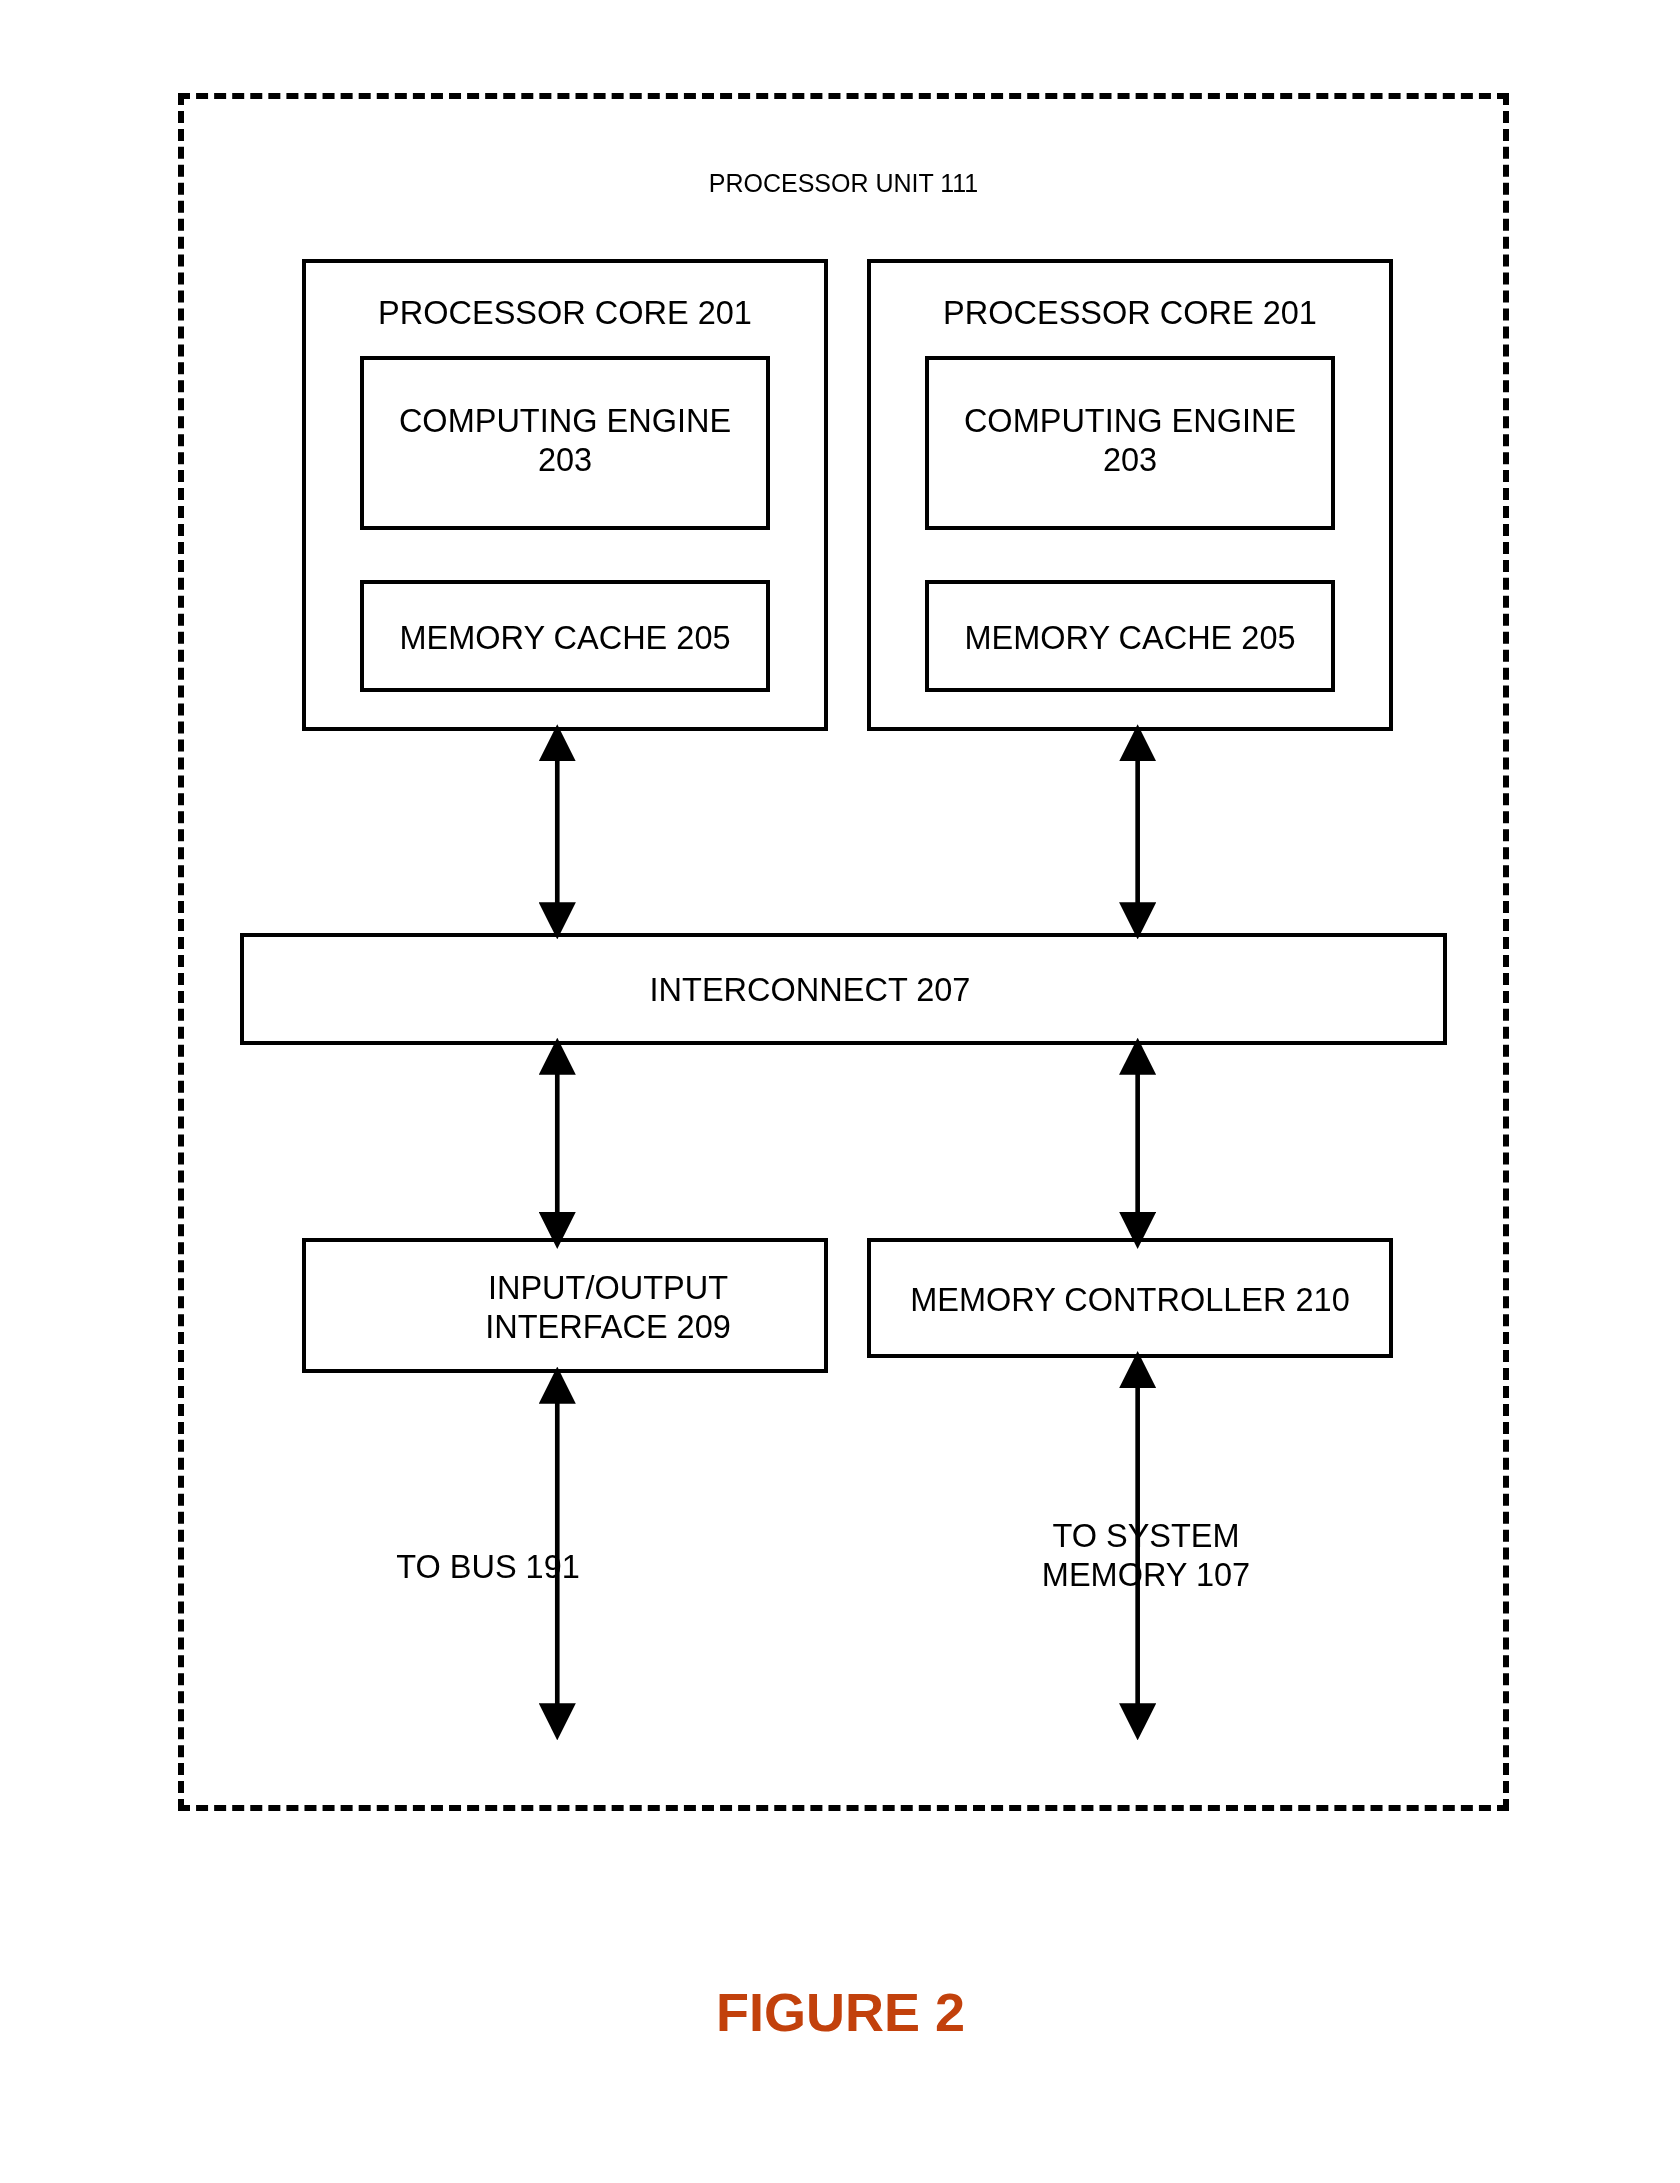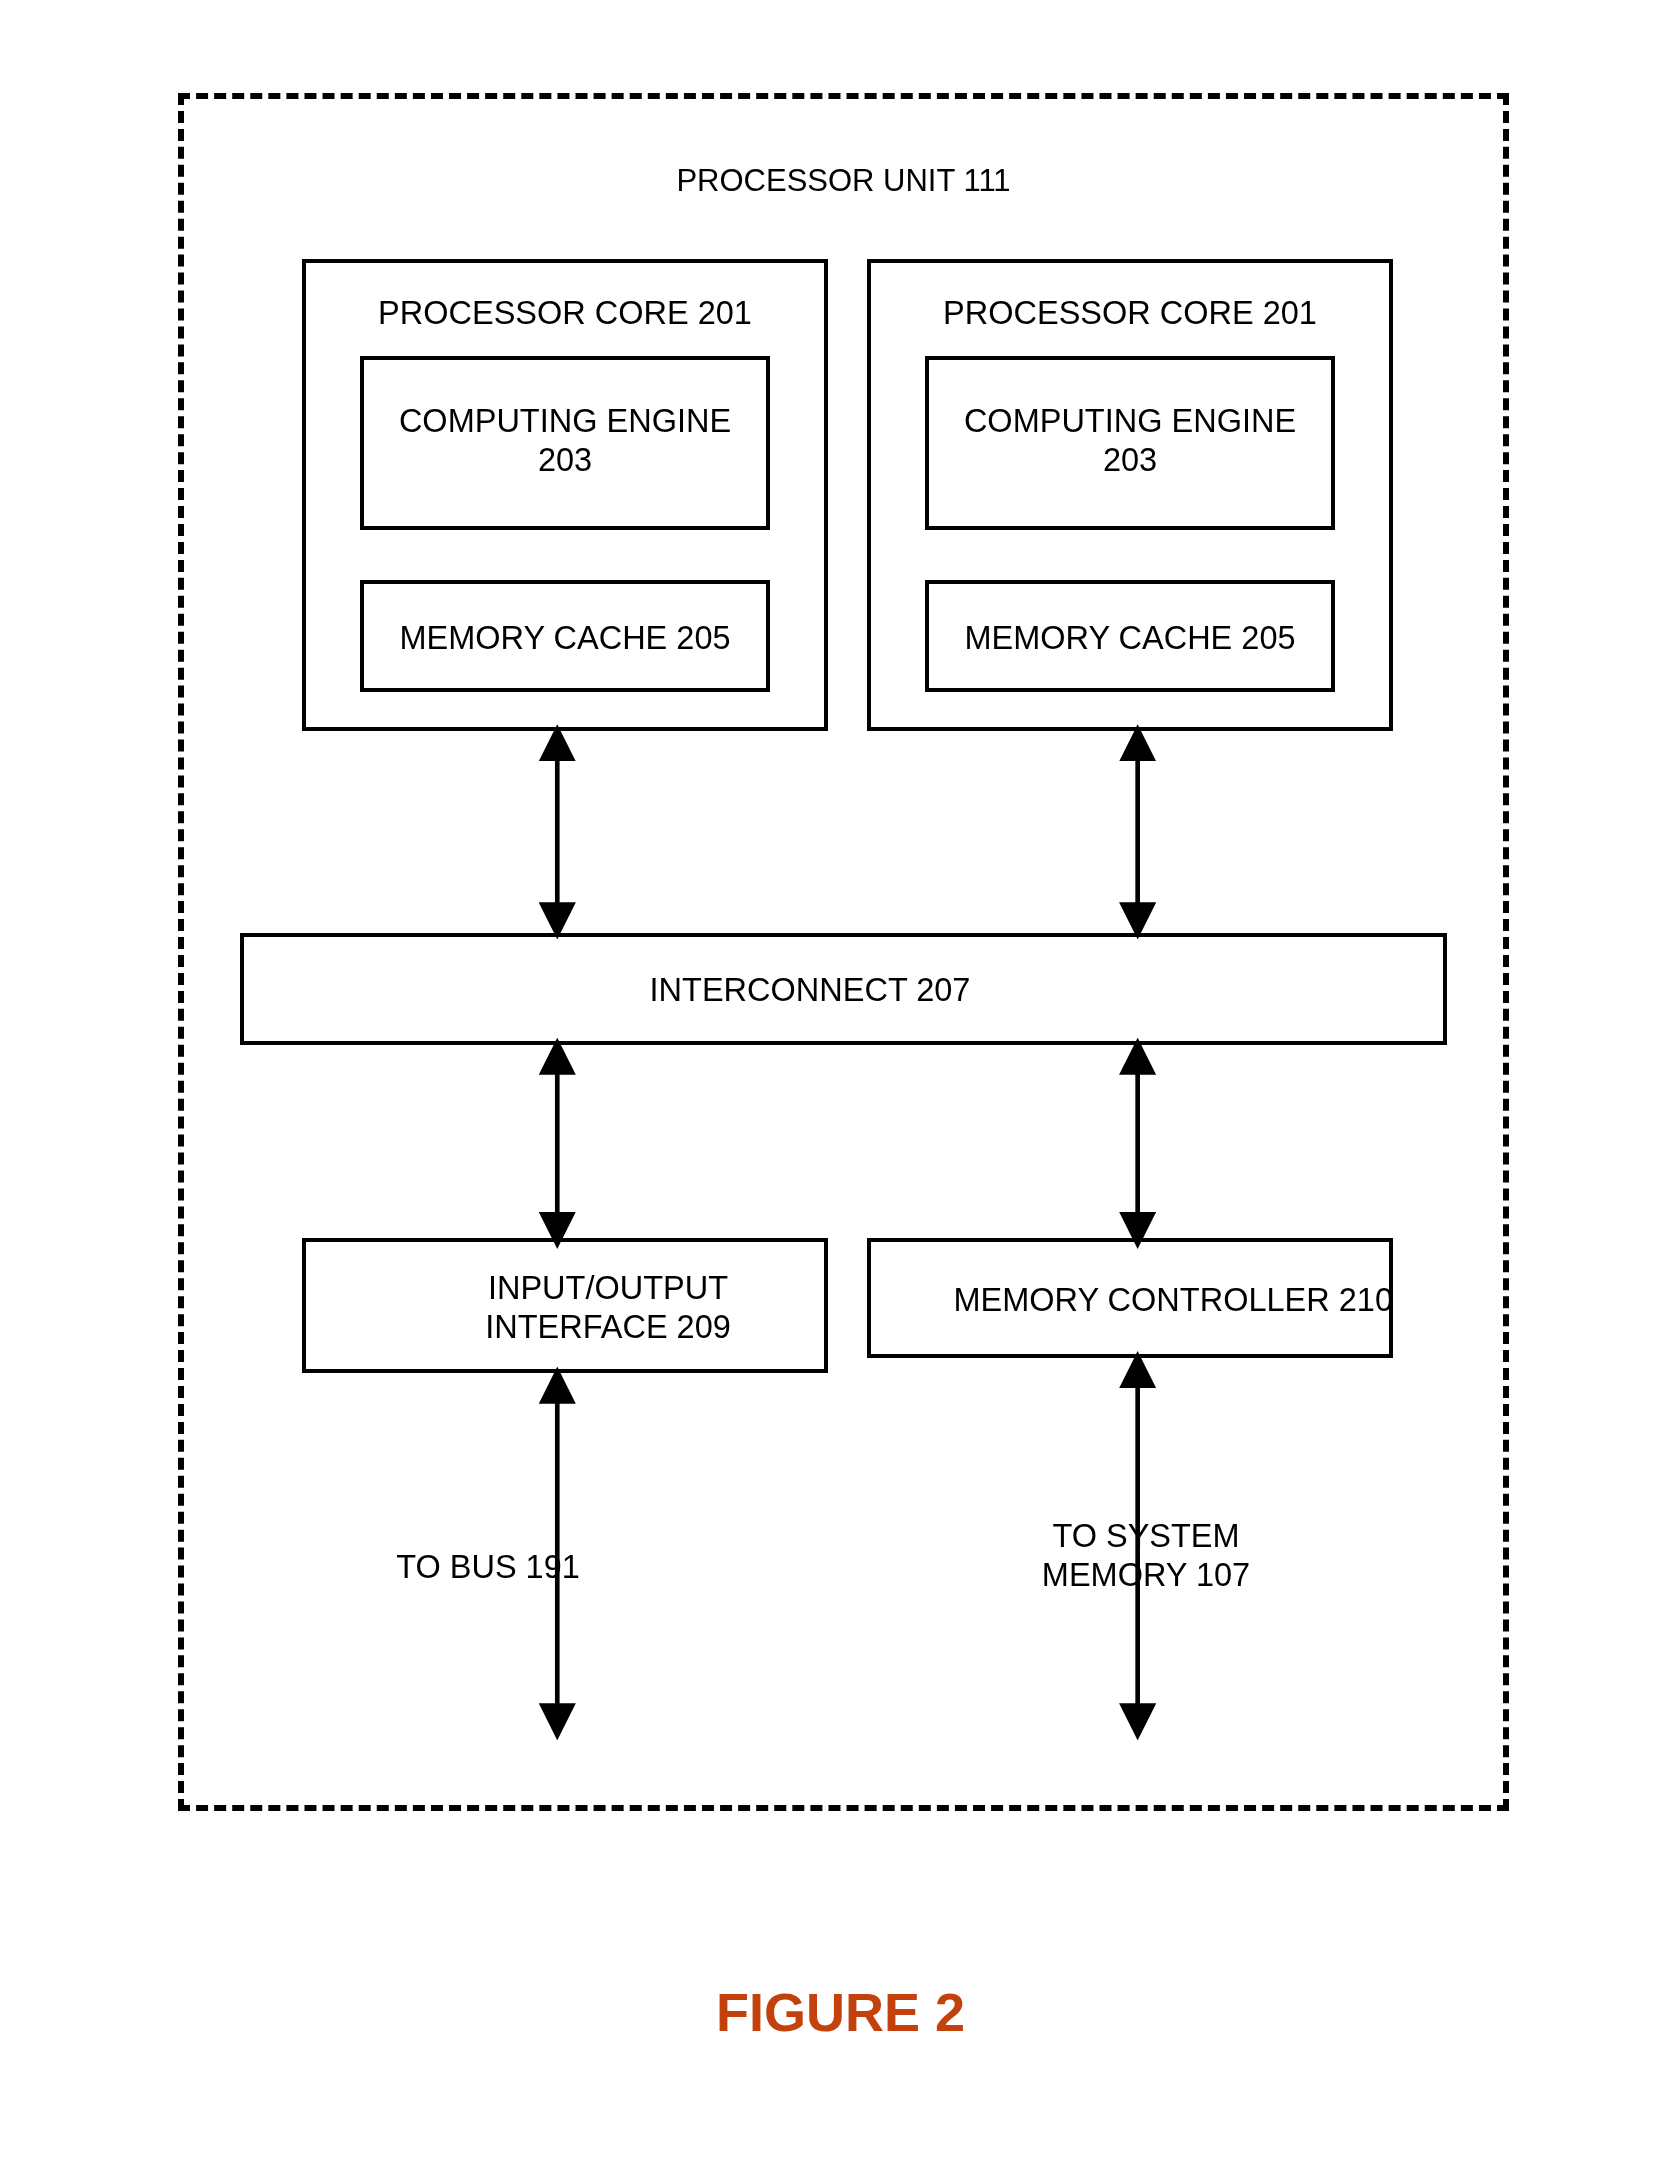--- a/index.html
+++ b/index.html
@@ -43,21 +43,21 @@
     overflow: visible;
   }
 </style>
 </head>
 <body>
 
 <div class="page">
 
   <div class="dashed-outer" style="left:178px; top:93px; width:1331px; height:1718px;"></div>
 
-  <div class="label" style="left:178px; top:162px; width:1331px; font-size:31px;">PROCESSOR UNIT 111</div>
+  <div class="label" style="left:178px; top:168px; width:1331px; font-size:25px;">PROCESSOR UNIT 111</div>
 
   <div class="box" style="left:302px; top:259px; width:526px; height:472px;"></div>
   <div class="label" style="left:302px; top:294px; width:526px; font-size:32.5px;">PROCESSOR CORE 201</div>
 
   <div class="box" style="left:360px; top:356px; width:410px; height:174px;"></div>
   <div class="label" style="left:360px; top:402px; width:410px; font-size:32.5px;">COMPUTING ENGINE
 203</div>
 
   <div class="box" style="left:360px; top:580px; width:410px; height:112px;"></div>
   <div class="label" style="left:360px; top:619px; width:410px; font-size:32.5px;">MEMORY CACHE 205</div>
@@ -73,21 +73,21 @@
   <div class="label" style="left:925px; top:619px; width:410px; font-size:32.5px;">MEMORY CACHE 205</div>
 
   <div class="box" style="left:240px; top:933px; width:1207px; height:112px;"></div>
   <div class="label" style="left:240px; top:971px; width:1140px; font-size:32.5px;">INTERCONNECT 207</div>
 
   <div class="box" style="left:302px; top:1238px; width:526px; height:135px;"></div>
   <div class="label" style="left:302px; top:1269px; width:612px; font-size:32.5px;">INPUT/OUTPUT
 INTERFACE 209</div>
 
   <div class="box" style="left:867px; top:1238px; width:526px; height:120px;"></div>
-  <div class="label" style="left:867px; top:1281px; width:526px; font-size:32.5px;text-align:right;">MEMORY CONTROLLER 210</div>
+  <div class="label" style="left:867px; top:1281px; width:526px; font-size:32.5px;">MEMORY CONTROLLER 210</div>
 
   <div class="label" style="left:333px; top:1548px; width:310px; font-size:32.5px; text-align:center;">TO BUS 191</div>
 
   <div class="label" style="left:991px; top:1517px; width:310px; font-size:32.5px; text-align:center;">TO SYSTEM
 MEMORY 107</div>
 
   <svg class="conn" width="1681" height="2183" style="left:0; top:0;" viewBox="0 0 2172 2821">
     <defs>
       <marker id="arrow" viewBox="0 0 10 10" refX="5" refY="5" markerWidth="8" markerHeight="8" orient="auto-start-reverse">
         <path d="M 0 0 L 10 5 L 0 10 z" fill="#000"></path>

